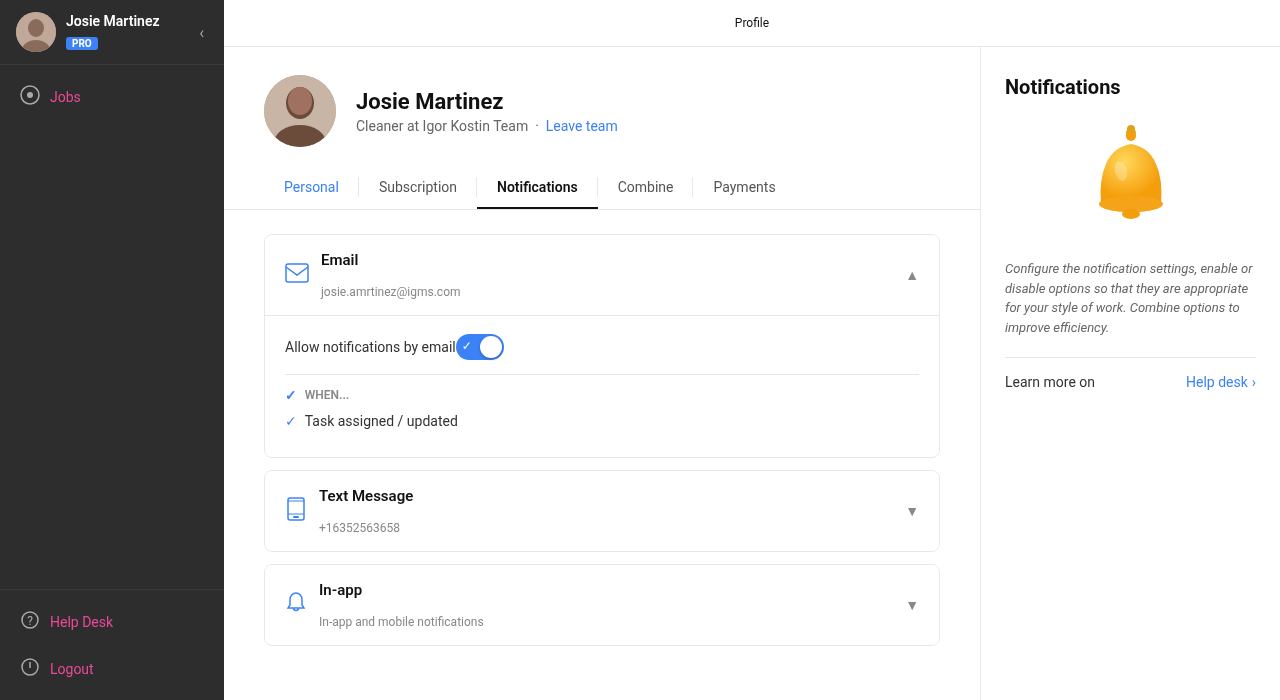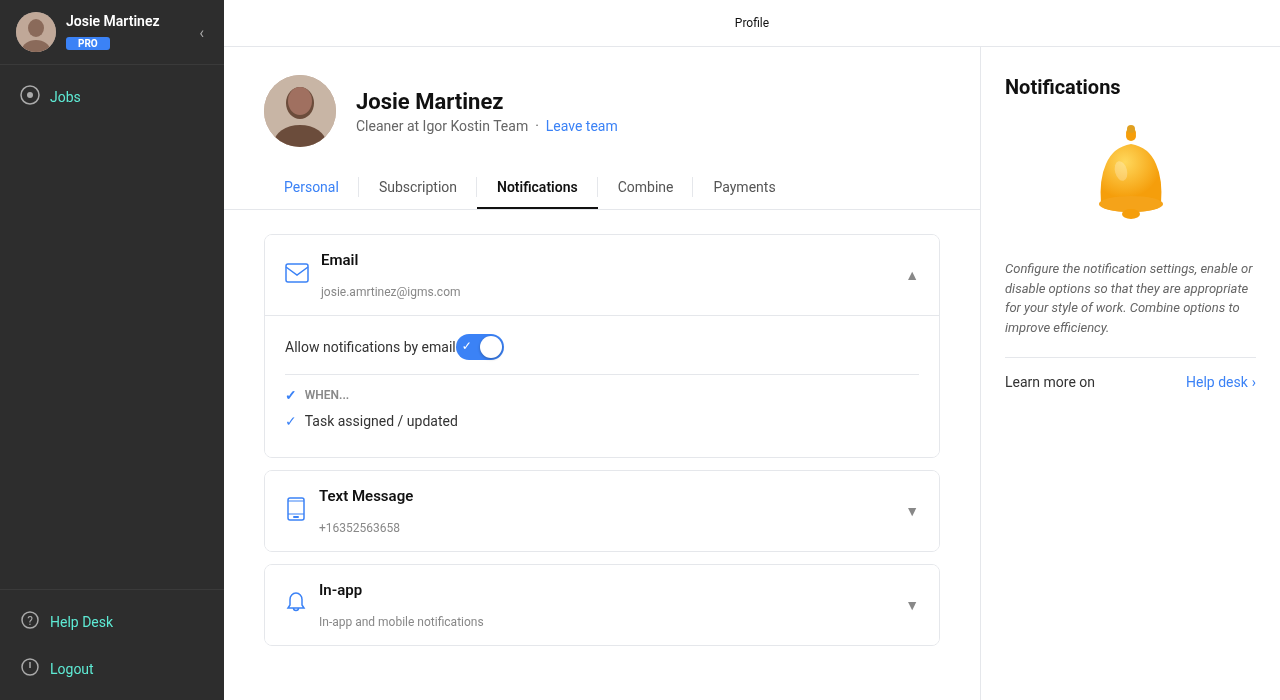--- a/index.html
+++ b/index.html
@@ -34,41 +34,41 @@
     .sidebar-username {
       color: #fff;
       font-size: 14px;
       font-weight: 600;
     }
     .sidebar-pro-badge {
       background: #3b82f6;
       color: #fff;
       font-size: 10px;
       font-weight: 700;
-      padding: 1px 12px;
+      padding: 1px 6px;
       border-radius: 3px;
       display: inline-block;
       margin-top: 8px;
     }
     .sidebar-collapse-btn {
       color: #aaa;
       cursor: pointer;
       font-size: 16px;
       padding: 4px;
     }
     .sidebar-nav {
       flex: 1;
       padding: 8px 0;
     }
     .sidebar-nav-item {
       display: flex;
       align-items: center;
       gap: 10px;
       padding: 12px 20px;
-      color: #5eead4;
+      color: #ec4899;
       cursor: pointer;
       font-size: 14px;
     }
     .sidebar-nav-icon { font-size: 18px; }
     .sidebar-bottom {
       padding: 8px 0;
       border-top: 1px solid #3a3a3a;
     }
 
     

